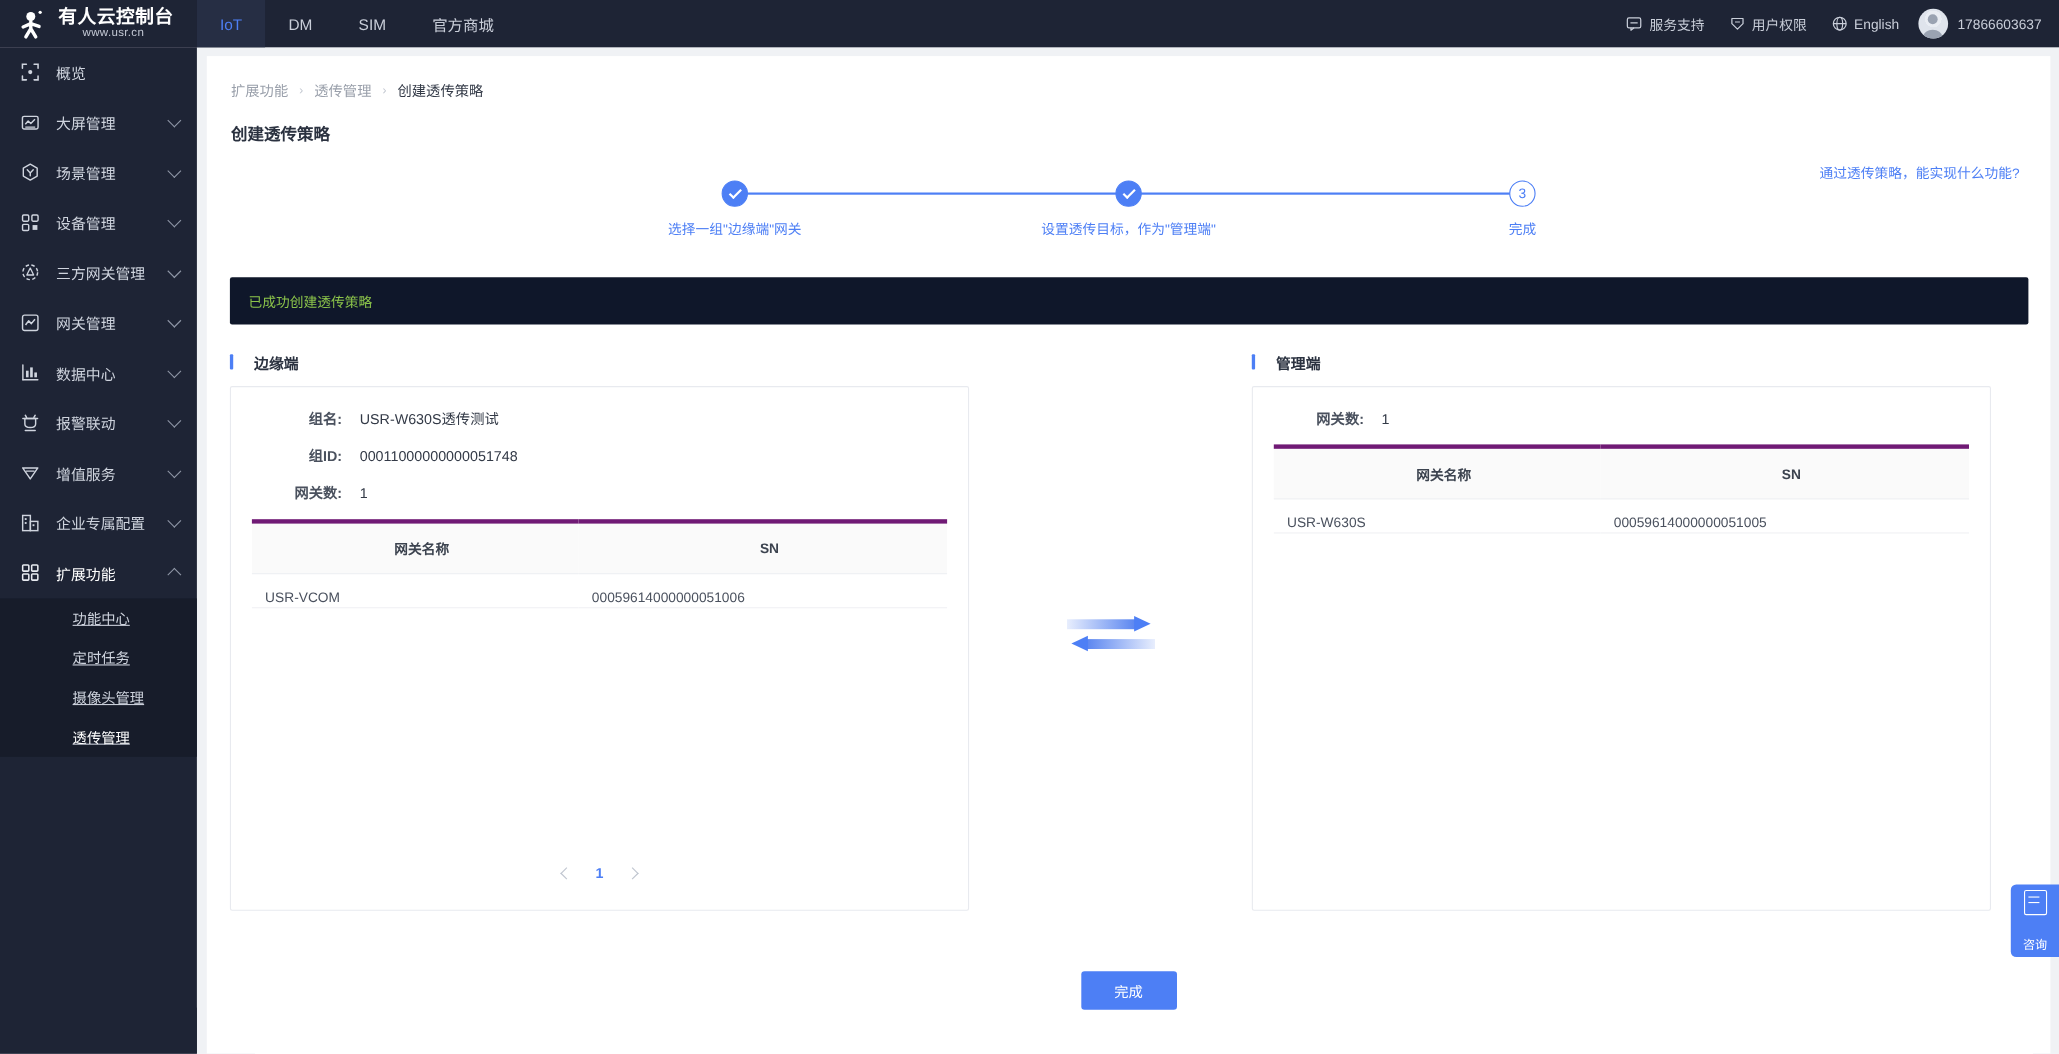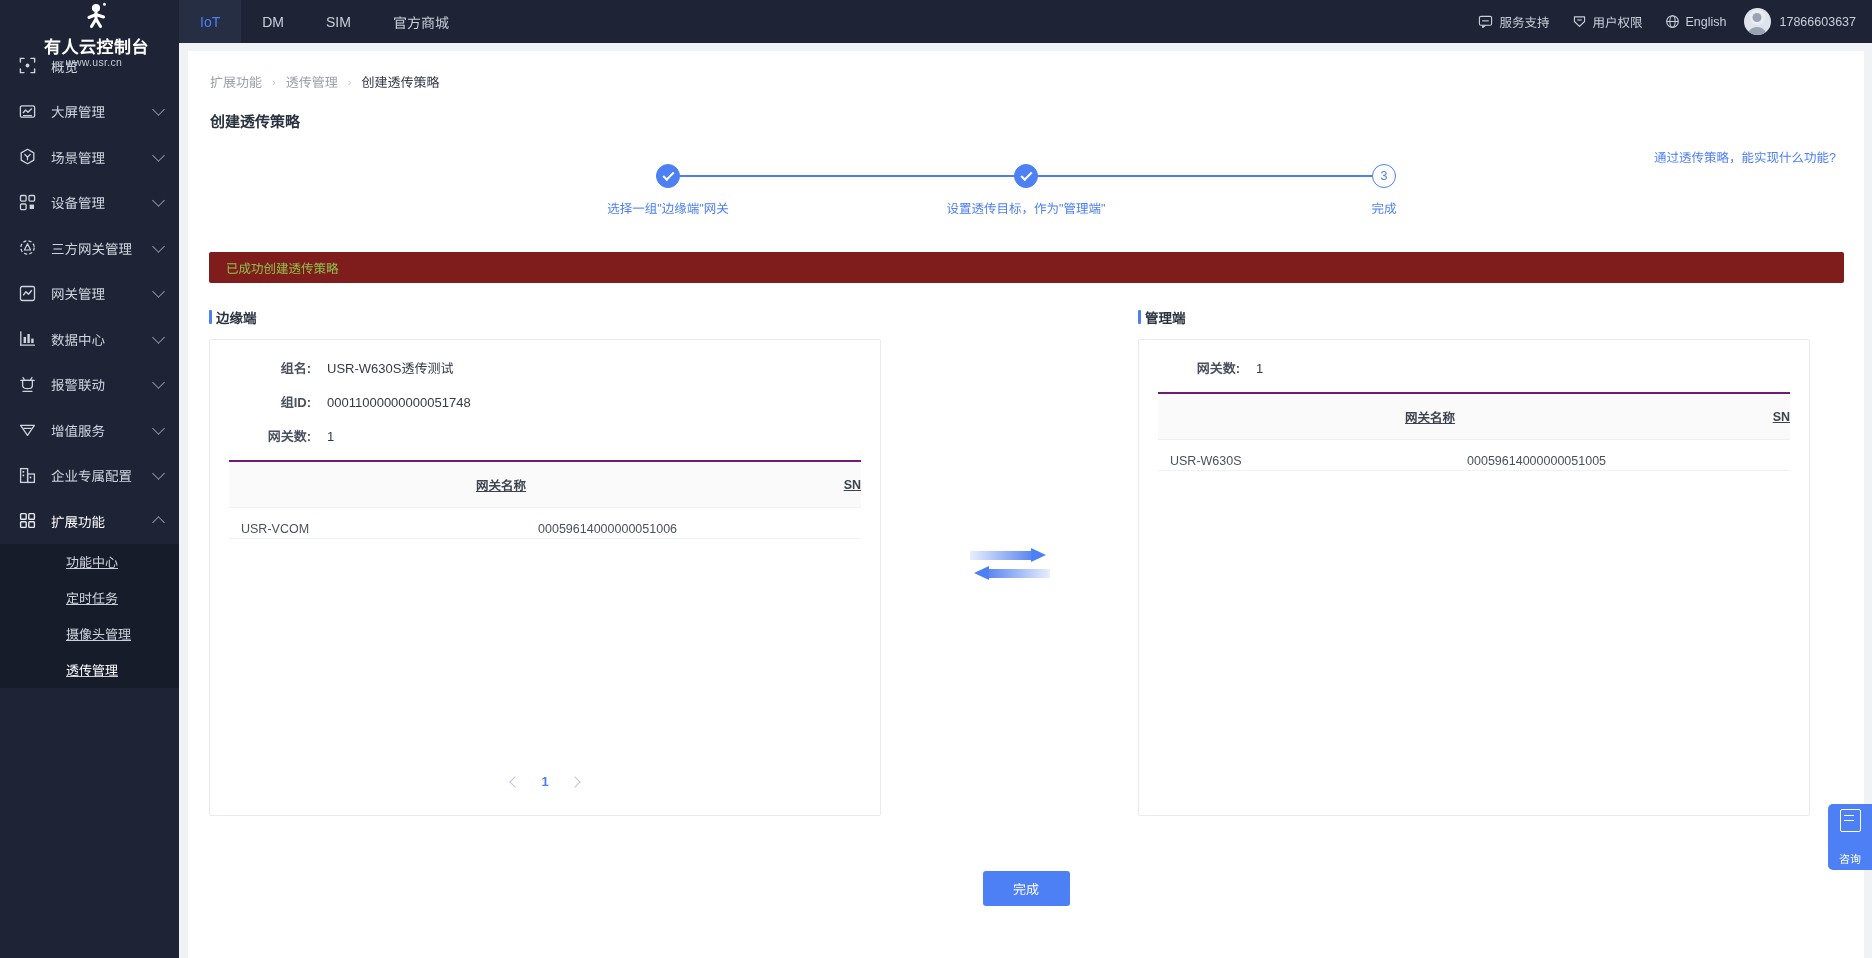--- a/index.html
+++ b/index.html
@@ -11,21 +11,21 @@
   }
   body { position: relative; }
 
   
   .topbar {
     position: absolute; top: 0; left: 0; width: 1872px; height: 43px;
     background: #1e2435; display: flex; align-items: stretch; z-index: 20;
   }
   .brand {
     width: 179px; height: 43px; display: flex; align-items: center;
-    padding-left: 14px; gap: 9px; background: #1e2435; flex-shrink: 0; flex-direction: column;
+    padding-left: 14px; gap: 9px; background: #1e2435; flex-shrink: 0;
   }
   .brand-logo { width: 30px; height: 30px; position: relative; flex-shrink: 0; }
   .brand-text { display: flex; flex-direction: column; line-height: 1.05; }
   .brand-title { color: #ffffff; font-size: 17px; font-weight: bold; letter-spacing: .5px; }
   .brand-sub { color: #c3c8d4; font-size: 10.5px; letter-spacing: .3px; padding-left: 22px; }
 
   .topnav { display: flex; align-items: flex-start; }
   .topnav-item {
     display: flex; align-items: center; justify-content: center;
     padding: 0 21px; color: #c9ced9; font-size: 14px; cursor: pointer;
@@ -134,54 +134,53 @@
   .step-check {
     width: 11px; height: 6px; border-left: 2px solid #fff; border-bottom: 2px solid #fff;
     transform: rotate(-45deg); margin-top: -3px;
   }
   .step-label {
     margin-top: 10px; font-size: 12.5px; color: #4d7ff5; white-space: nowrap;
   }
 
   
   .alert {
-    margin: 28px 20px 0 21px; height: 31px; background: #7f1d1d;
+    margin: 28px 20px 0 21px; height: 43px; background: #0f172a;
     display: flex; align-items: center; padding-left: 17px;
     color: #8bc34a; font-size: 12.5px; border-radius: 2px;
   }
 
   
   .panels {
     display: flex; margin-top: 24px; padding: 0 21px; align-items: flex-start;
   }
   .panel { width: 672px; flex-shrink: 0; }
   .panel-head {
-    display: flex; align-items: center; gap: 4px;
+    display: flex; align-items: center; gap: 19px;
     font-size: 13.5px; color: #2b3240; font-weight: bold; margin-bottom: 12px;
   }
   .panel-bar { width: 3px; height: 14px; background: #4d7ff5; border-radius: 1px; }
   .panel-box {
     border: 1px solid #e8eaef; border-radius: 2px; background: #fff;
     padding: 18px 19px 0; position: relative;
   }
   .panel-box.left { height: 477px; }
   .panel-box.right { height: 477px; }
 
   .kv { display: flex; align-items: baseline; margin-bottom: 15px; font-size: 13px; }
   .kv .k {
     width: 82px; text-align: right; color: #4a515e; font-weight: bold; flex-shrink: 0;
   }
   .kv .v { color: #333a47; padding-left: 16px; }
 
   .tbl { width: 100%; border-collapse: collapse; margin-top: 10px; }
   .tbl th {
-    background: #fafafa; text-align: right; font-size: 12.5px; color: #3c434f;
-    font-weight: bold; padding: 13px 0 13px 12px; border-top: 2px solid #701a75;
+    background: #fafafa; text-align: center; font-size: 12.5px; color: #3c434f;
+    font-weight: bold; padding: 13px 0 13px 12px; border-top: 4px solid #701a75;
     border-bottom: 1px solid #eef0f3;
-    text-decoration: underline;
   }
   .tbl td {
     padding: 14px 0 2px 12px; font-size: 12.5px; color: #4a515e;
     border-bottom: 1px solid #f0f1f4;
   }
   .col-name { width: 47%; }
 
   .pager {
     position: absolute; bottom: 26px; left: 0; width: 100%;
     display: flex; align-items: center; justify-content: center; gap: 22px;

